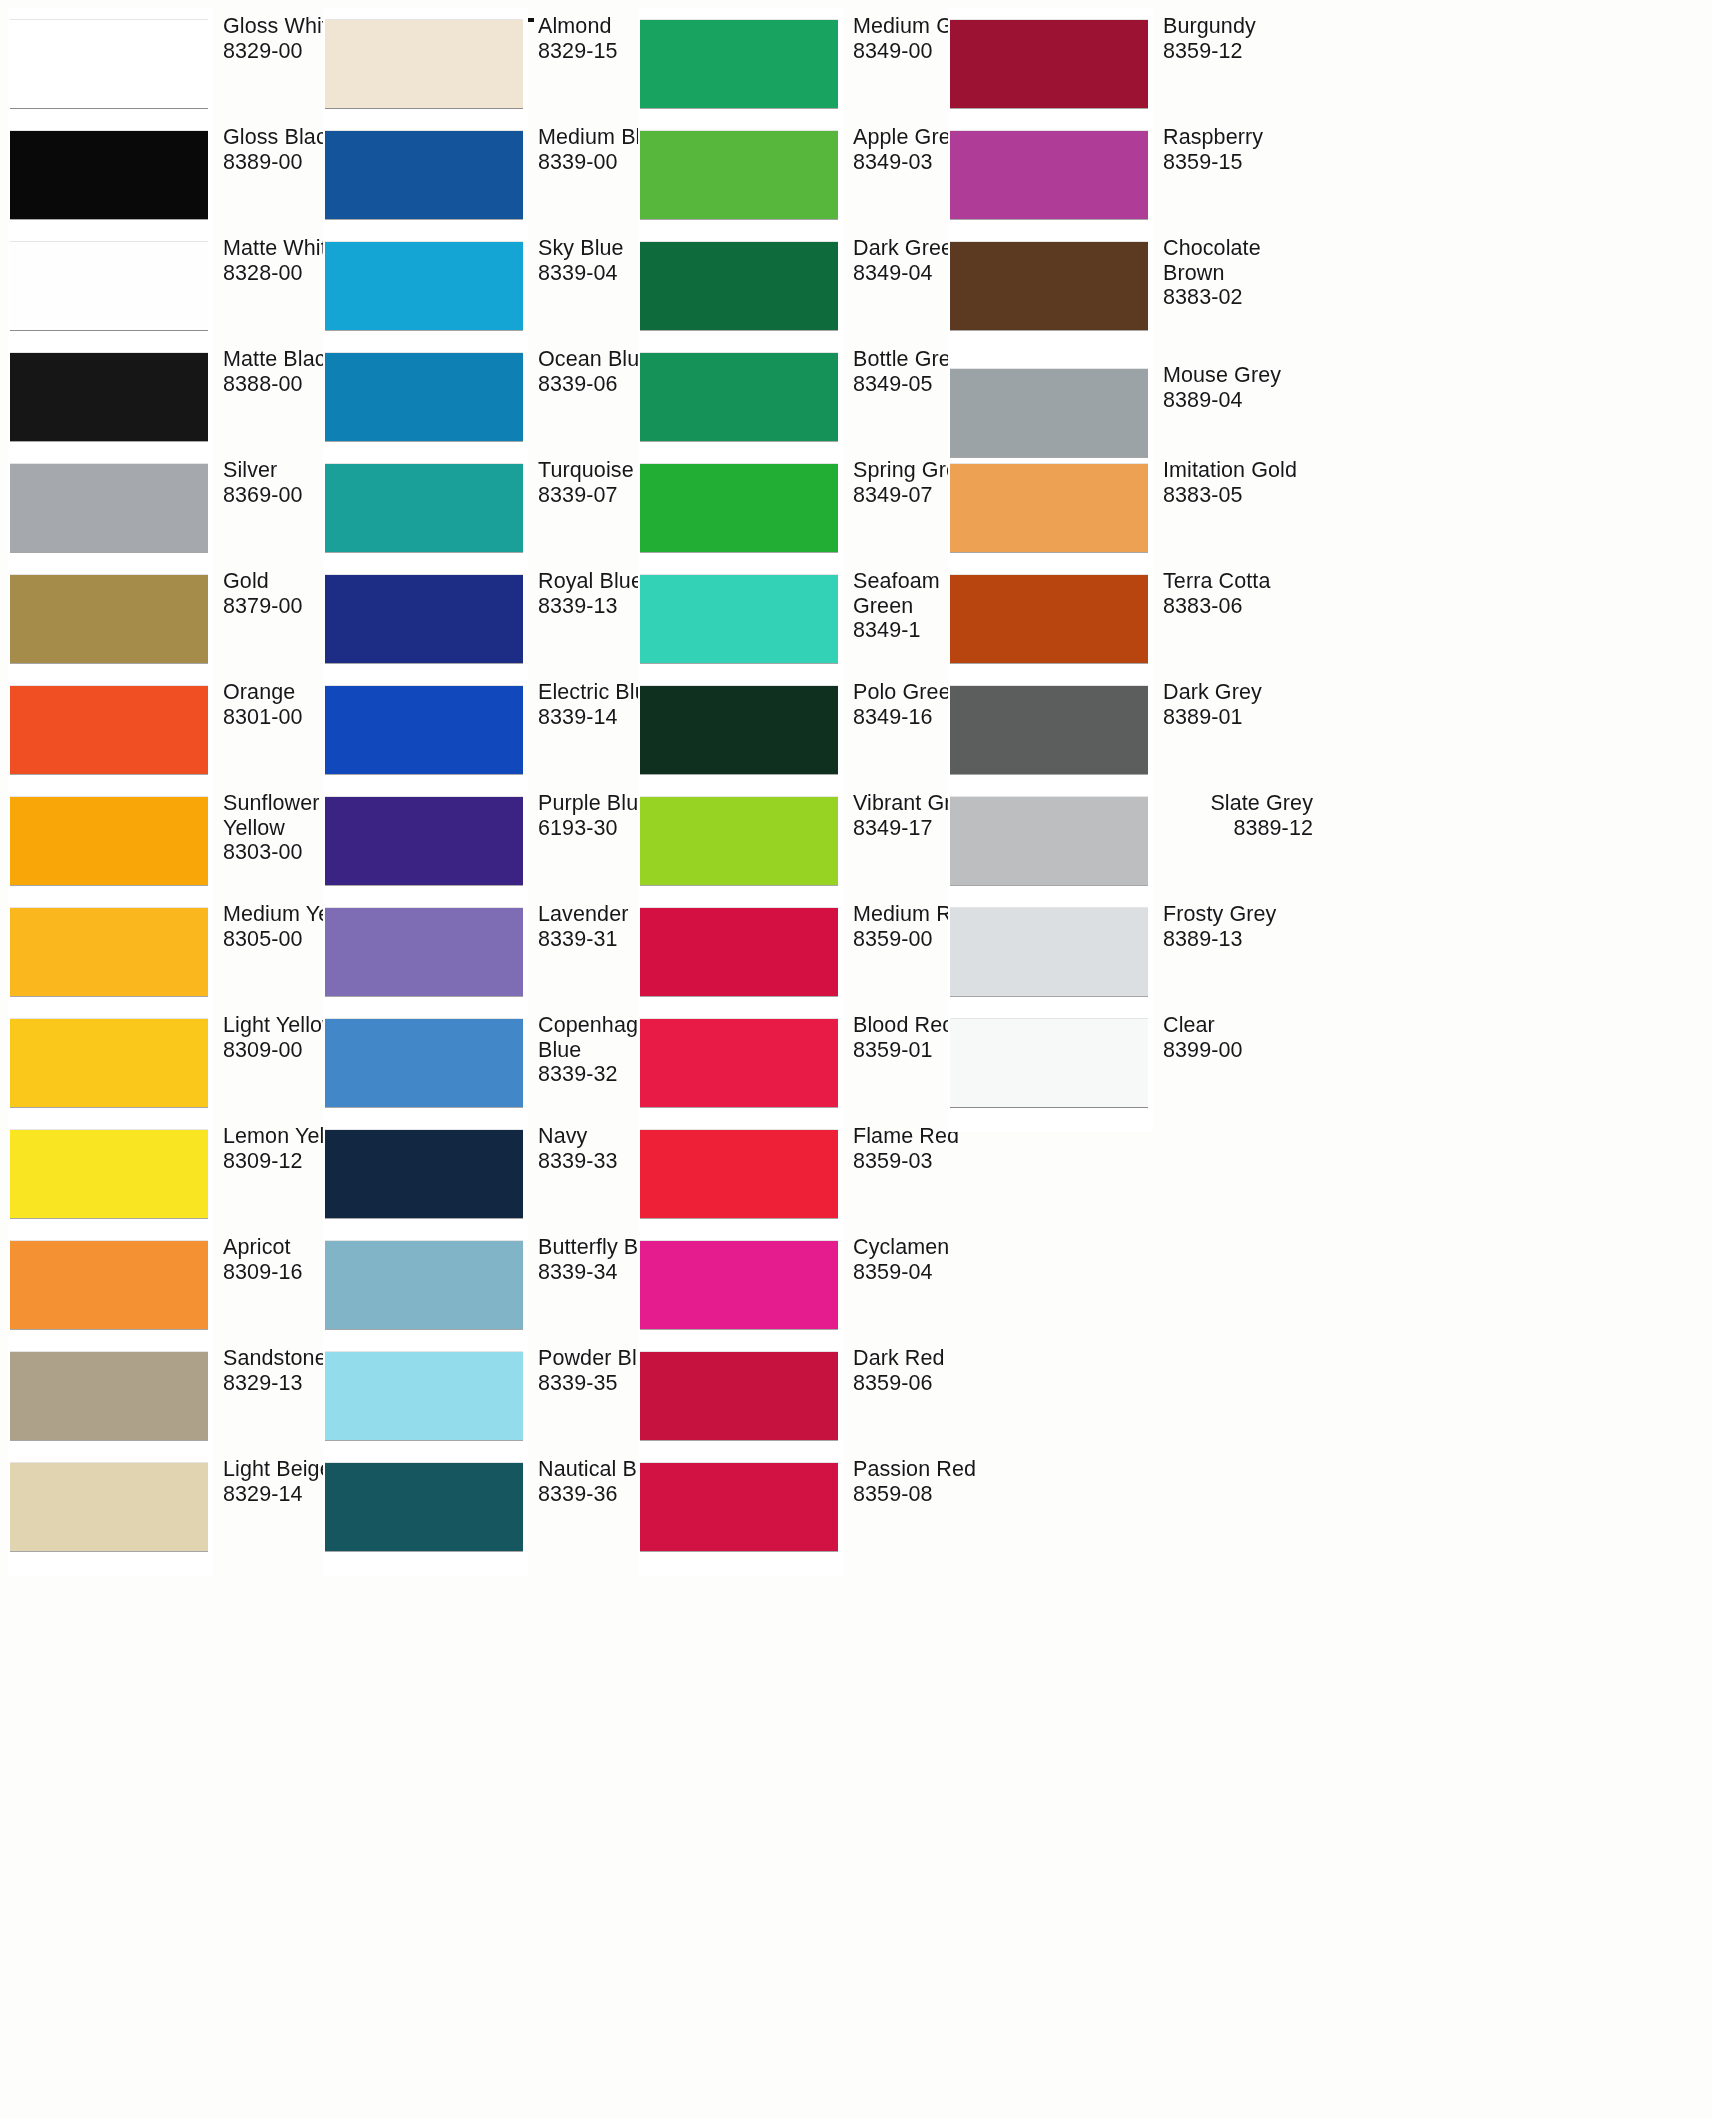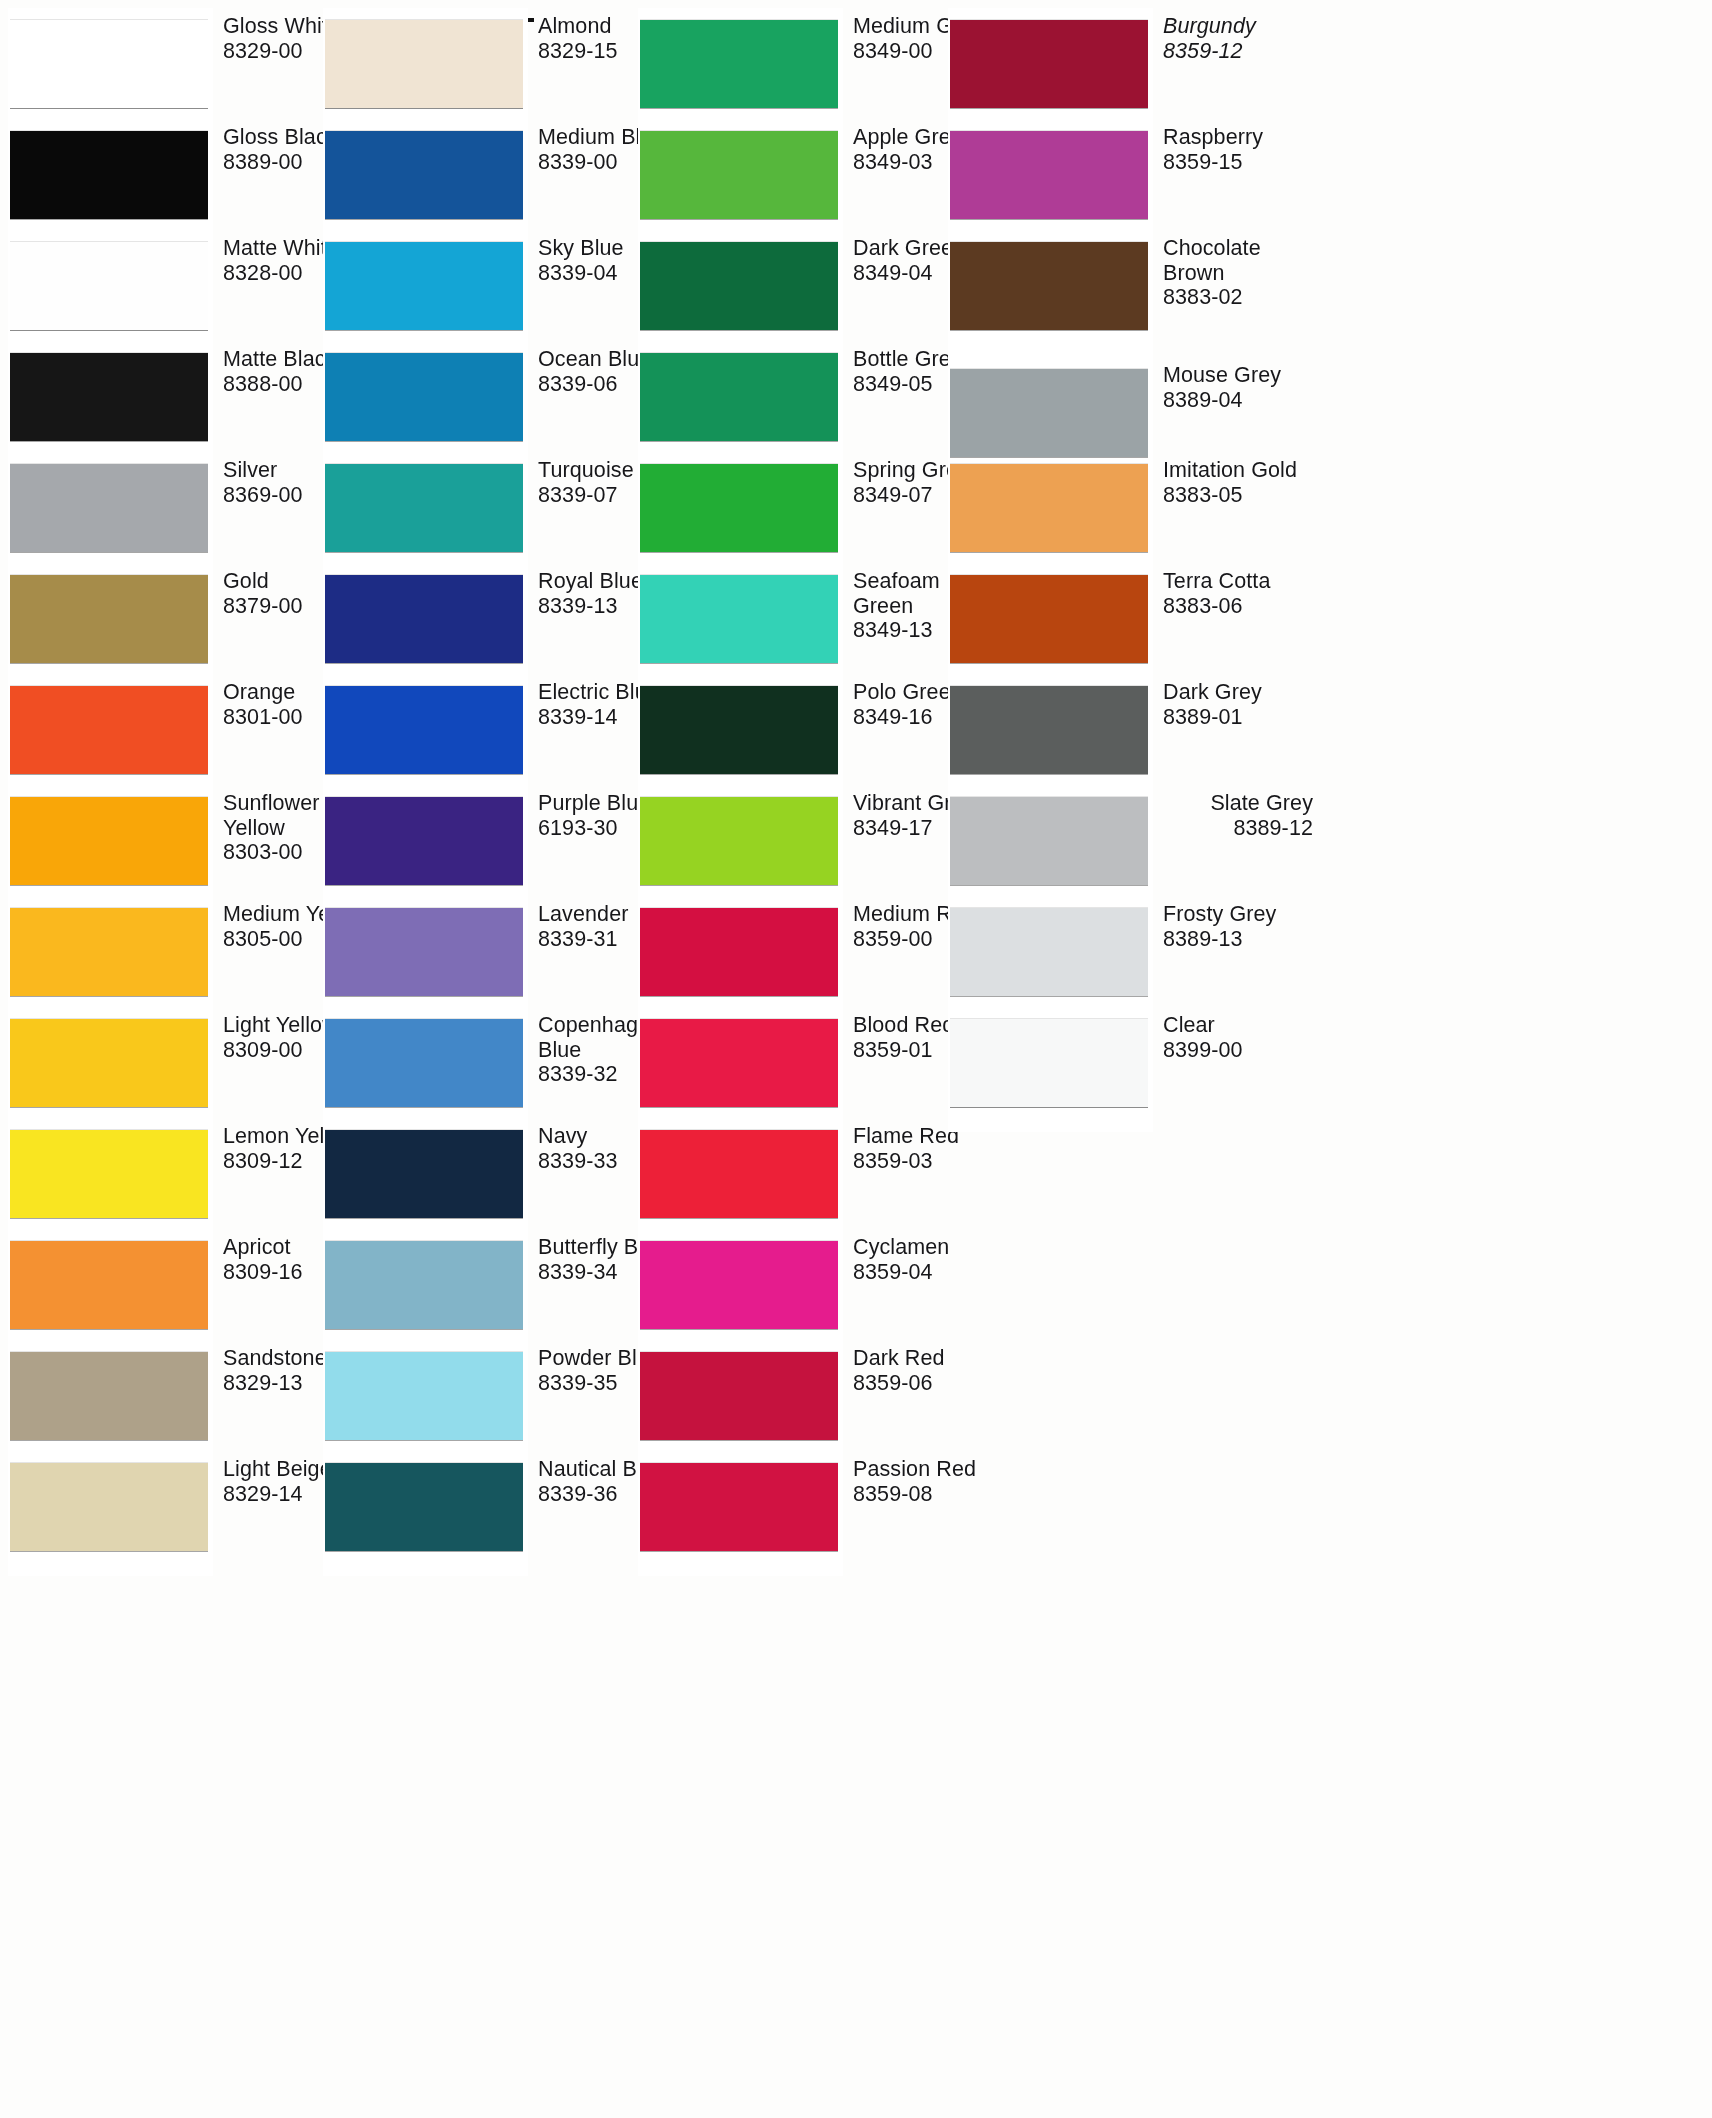--- a/index.html
+++ b/index.html
@@ -213,21 +213,21 @@
       <div class="row" style="top: 341px;">
         <div class="swatch" title="Bottle Green 8349-05" style="background: rgb(20, 146, 88);"></div>
         <div class="lbl"><span class="nm">Bottle Green</span><span class="cd">8349-05</span></div>
       </div>
       <div class="row" style="top: 452px;">
         <div class="swatch" title="Spring Green 8349-07" style="background: rgb(34, 173, 53);"></div>
         <div class="lbl"><span class="nm">Spring Green</span><span class="cd">8349-07</span></div>
       </div>
       <div class="row" style="top: 563px;">
         <div class="swatch" title="Seafoam Green 8349-15" style="background: rgb(51, 210, 182);"></div>
-        <div class="lbl"><span class="nm">Seafoam Green</span><span class="cd">8349-13</span></div>
+        <div class="lbl"><span class="nm">Seafoam Green</span><span class="cd">8349-1</span></div>
       </div>
       <div class="row" style="top: 674px;">
         <div class="swatch" title="Polo Green 8349-16" style="background: rgb(16, 48, 31);"></div>
         <div class="lbl"><span class="nm">Polo Green</span><span class="cd">8349-16</span></div>
       </div>
       <div class="row" style="top: 785px;">
         <div class="swatch" title="Vibrant Green 8349-17" style="background: rgb(150, 211, 34);"></div>
         <div class="lbl"><span class="nm">Vibrant Green</span><span class="cd">8349-17</span></div>
       </div>
       <div class="row" style="top: 896px;">
@@ -250,21 +250,21 @@
         <div class="swatch" title="Dark Red 8359-06" style="background: rgb(197, 18, 62);"></div>
         <div class="lbl"><span class="nm">Dark Red</span><span class="cd">8359-06</span></div>
       </div>
       <div class="row" style="top: 1451px;">
         <div class="swatch" title="Passion Red 8359-08" style="background: rgb(209, 18, 66);"></div>
         <div class="lbl"><span class="nm">Passion Red</span><span class="cd">8359-08</span></div>
       </div>
     </div>
     <div class="col" style="left: 950px;">
       <div class="card" style="left: -2px; height: 1124px; bottom: auto;"></div>
-      <div class="row" style="top: 8px; font-style: italic;">
+      <div class="row" style="top: 8px;">
         <div class="swatch" title="Burgundy 8359-12" style="background: rgb(155, 18, 50);"></div>
         <div class="lbl"><span class="nm">Burgundy</span><span class="cd">8359-12</span></div>
       </div>
       <div class="row" style="top: 119px;">
         <div class="swatch" title="Raspberry 8359-15" style="background: rgb(175, 60, 150);"></div>
         <div class="lbl"><span class="nm">Raspberry</span><span class="cd">8359-15</span></div>
       </div>
       <div class="row" style="top: 230px;">
         <div class="swatch" title="Chocolate Brown 8383-02" style="background: rgb(92, 58, 33);"></div>
         <div class="lbl"><span class="nm">Chocolate Brown</span><span class="cd">8383-02</span></div>

